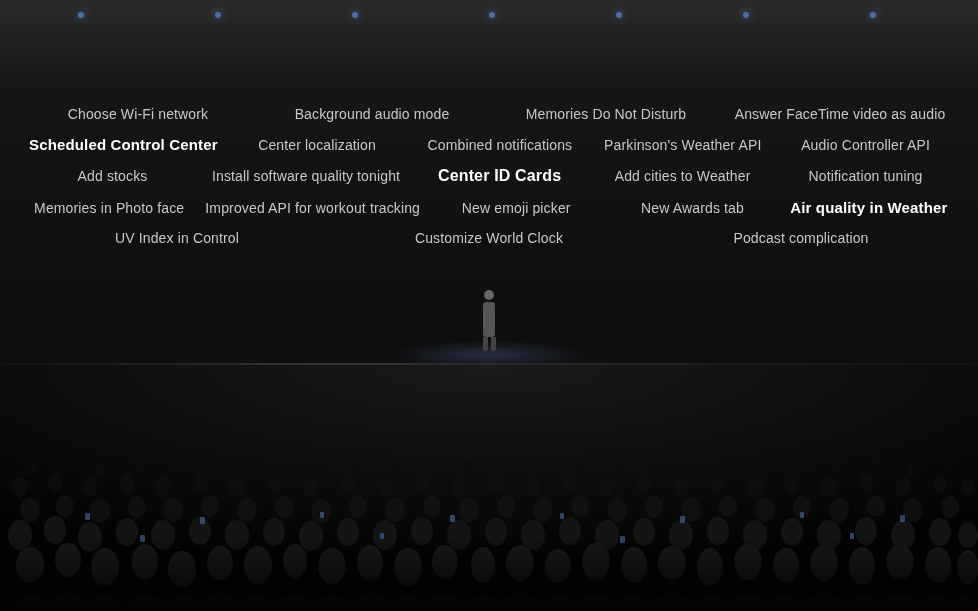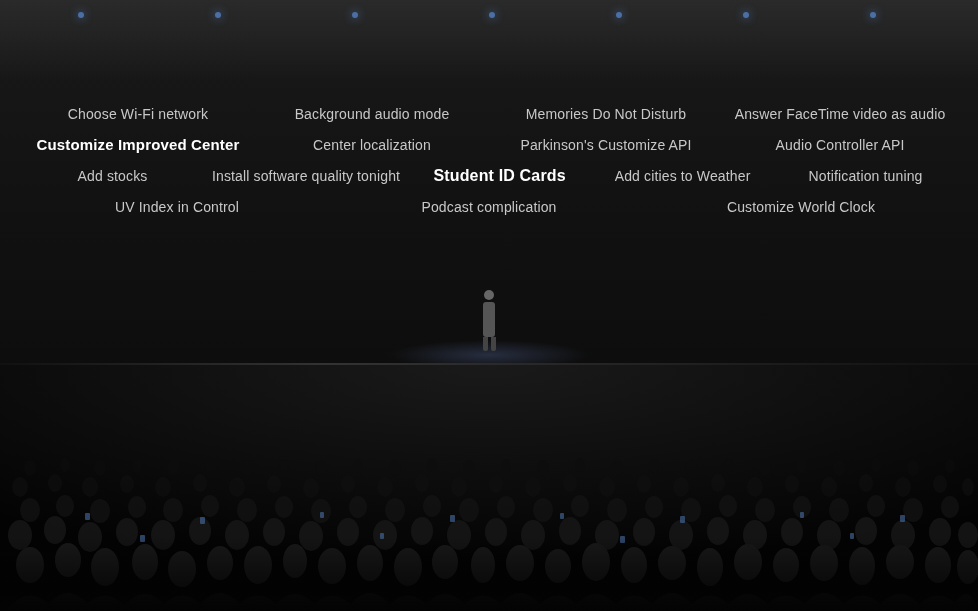--- a/index.html
+++ b/index.html
@@ -174,39 +174,47 @@
   <div class="features-grid">
 
     <div class="feature-row">
       <span class="feature-item">Choose Wi-Fi network</span>
       <span class="feature-item">Background audio mode</span>
       <span class="feature-item">Memories Do Not Disturb</span>
       <span class="feature-item">Answer FaceTime video as audio</span>
     </div>
 
     <div class="feature-row">
-      <span class="feature-item bold">Customize Improved Center</span>
+      <span class="feature-item bold">Scheduled Control Center</span>
       <span class="feature-item">Center localization</span>
-      <span class="feature-item">Parkinson's Customize API</span>
+      <span class="feature-item">Combined notifications</span>
+      <span class="feature-item">Parkinson's Weather API</span>
       <span class="feature-item">Audio Controller API</span>
     </div>
 
     <div class="feature-row">
       <span class="feature-item">Add stocks</span>
       <span class="feature-item">Install software quality tonight</span>
-      <span class="feature-item highlight">Student ID Cards</span>
+      <span class="feature-item highlight">Center ID Cards</span>
       <span class="feature-item">Add cities to Weather</span>
       <span class="feature-item">Notification tuning</span>
     </div>
 
+    <div class="feature-row">
+      <span class="feature-item">Memories in Photo face</span>
+      <span class="feature-item">Improved API for workout tracking</span>
+      <span class="feature-item">New emoji picker</span>
+      <span class="feature-item">New Awards tab</span>
+      <span class="feature-item bold">Air quality in Weather</span>
+    </div>
 
     <div class="feature-row">
       <span class="feature-item">UV Index in Control</span>
+      <span class="feature-item">Customize World Clock</span>
       <span class="feature-item">Podcast complication</span>
-      <span class="feature-item">Customize World Clock</span>
     </div>
 
   </div>
 
   <div class="stage-floor"></div>
 
   <div class="presenter">
     <div class="presenter-head"></div>
     <div class="presenter-body"></div>
     <div class="presenter-legs">

